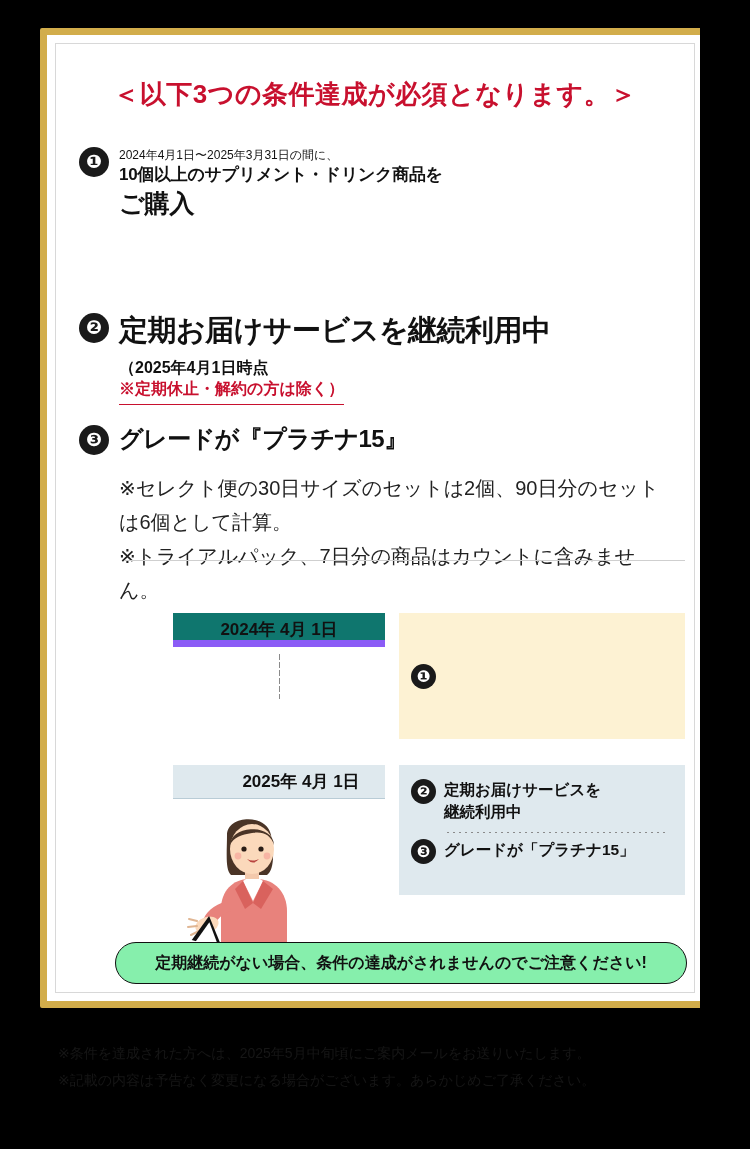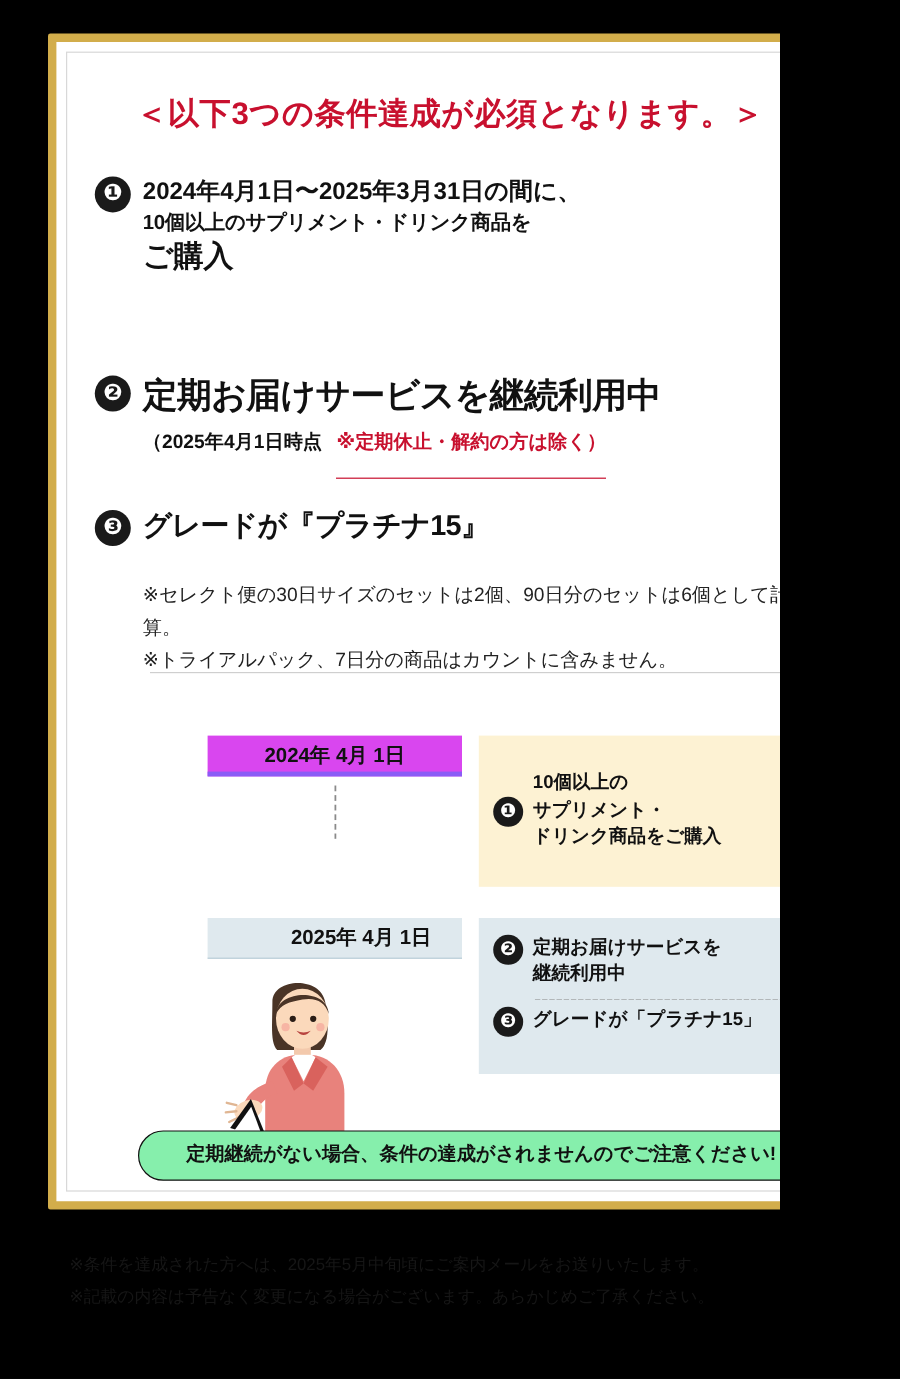--- a/index.html
+++ b/index.html
@@ -4,21 +4,21 @@
 <style>
   * { box-sizing: border-box; margin: 0; padding: 0; }
   html, body {
     width: 750px;
     height: 1149px;
     background: #000;
     font-family: "Liberation Sans", "DejaVu Sans", sans-serif;
   }
   .page {
     position: relative;
-    width: 650px;
+    width: 700px;
     height: 1149px;
     background: #000000;
     overflow: hidden;
   }
 
   
   .gold-frame {
     position: absolute;
     left: 40px;
     top: 28px;
@@ -75,70 +75,72 @@
   .num-badge.small {
     width: 25px;
     height: 25px;
     line-height: 25px;
     font-size: 16px;
     margin-right: 8px;
   }
   .cond-body { flex: 1 1 auto; color: #111; }
 
   .c1 { top: 112px; }
-  .c1-line1 { font-size: 20px; font-weight: bold; line-height: 1.35; }
+  .c1-line1 { font-size: 12px; font-weight: normal; line-height: 1.35; }
   .c1-line2 { font-size: 17px; font-weight: bold; line-height: 1.4; letter-spacing: -0.3px; }
   .c1-line3 { font-size: 25px; font-weight: bold; line-height: 1.35; }
 
   .c2 { top: 278px; }
   .c2-main { font-size: 29px; font-weight: bold; line-height: 1.2; letter-spacing: -0.5px; }
   .c2-sub {
     margin-top: 10px;
     font-size: 16px;
     font-weight: bold;
     display: flex;
     align-items: baseline;
+    flex-direction: column;
   }
   .c2-sub .plain { color: #111; }
   .c2-sub .red-underline {
     color: #c8102e;
     border-bottom: 1.5px solid #c8102e;
-    margin-left: 12px;
-    padding-bottom: 19px;
+    margin-left: 0;
+    padding-bottom: 4px;
+    font-family: Liberation Mono, monospace;
   }
 
   .c3 { top: 390px; }
   .c3-main { font-size: 24px; font-weight: bold; line-height: 1.2; letter-spacing: -0.5px; }
 
   .notes {
     position: absolute;
-    top: 448px;
+    top: 436px;
     left: 72px;
     right: 30px;
-    font-size: 16px;
+    font-size: 20px;
     line-height: 1.7;
     color: #222;
   }
 
   .divider {
     position: absolute;
     top: 525px;
     left: 78px;
     width: 560px;
     height: 1px;
     background: #cfcfcf;
   }
 
   
   .diagram { position: absolute; top: 552px; left: 0; width: 100%; height: 380px; }
 
   .date-box {
     position: absolute;
-    background: #d946ef;
-    border-bottom: 4px solid #8b5cf6;
+    background: #0f766e;
+    border-bottom: 7px solid #8b5cf6;
     font-size: 17px;
     font-weight: bold;
     color: #111;
     text-align: center;
     line-height: 34px;
     height: 34px;
   }
   .date-box.blue {
     background: #dfe9ee;
     border-bottom: 1px solid #b9ccd6;
@@ -291,25 +293,20 @@
     <div class="divider"></div>
 
     <div class="diagram">
 
       <div class="date-box d1">2024年 4月 1日</div>
       <div class="dots-vert"></div>
       <div class="date-box blue d3">2025年 4月 1日</div>
 
       <div class="panel-yellow">
         <div class="num-badge small">❶</div>
-        <div class="panel-text">
-          <div>10個以上の</div>
-          <div>サプリメント・</div>
-          <div>ドリンク商品をご購入</div>
-        </div>
       </div>
 
       <div class="panel-blue">
         <div class="panel-row">
           <div class="num-badge small">❷</div>
           <div class="panel-text">
             <div>定期お届けサービスを</div>
             <div>継続利用中</div>
           </div>
         </div>

